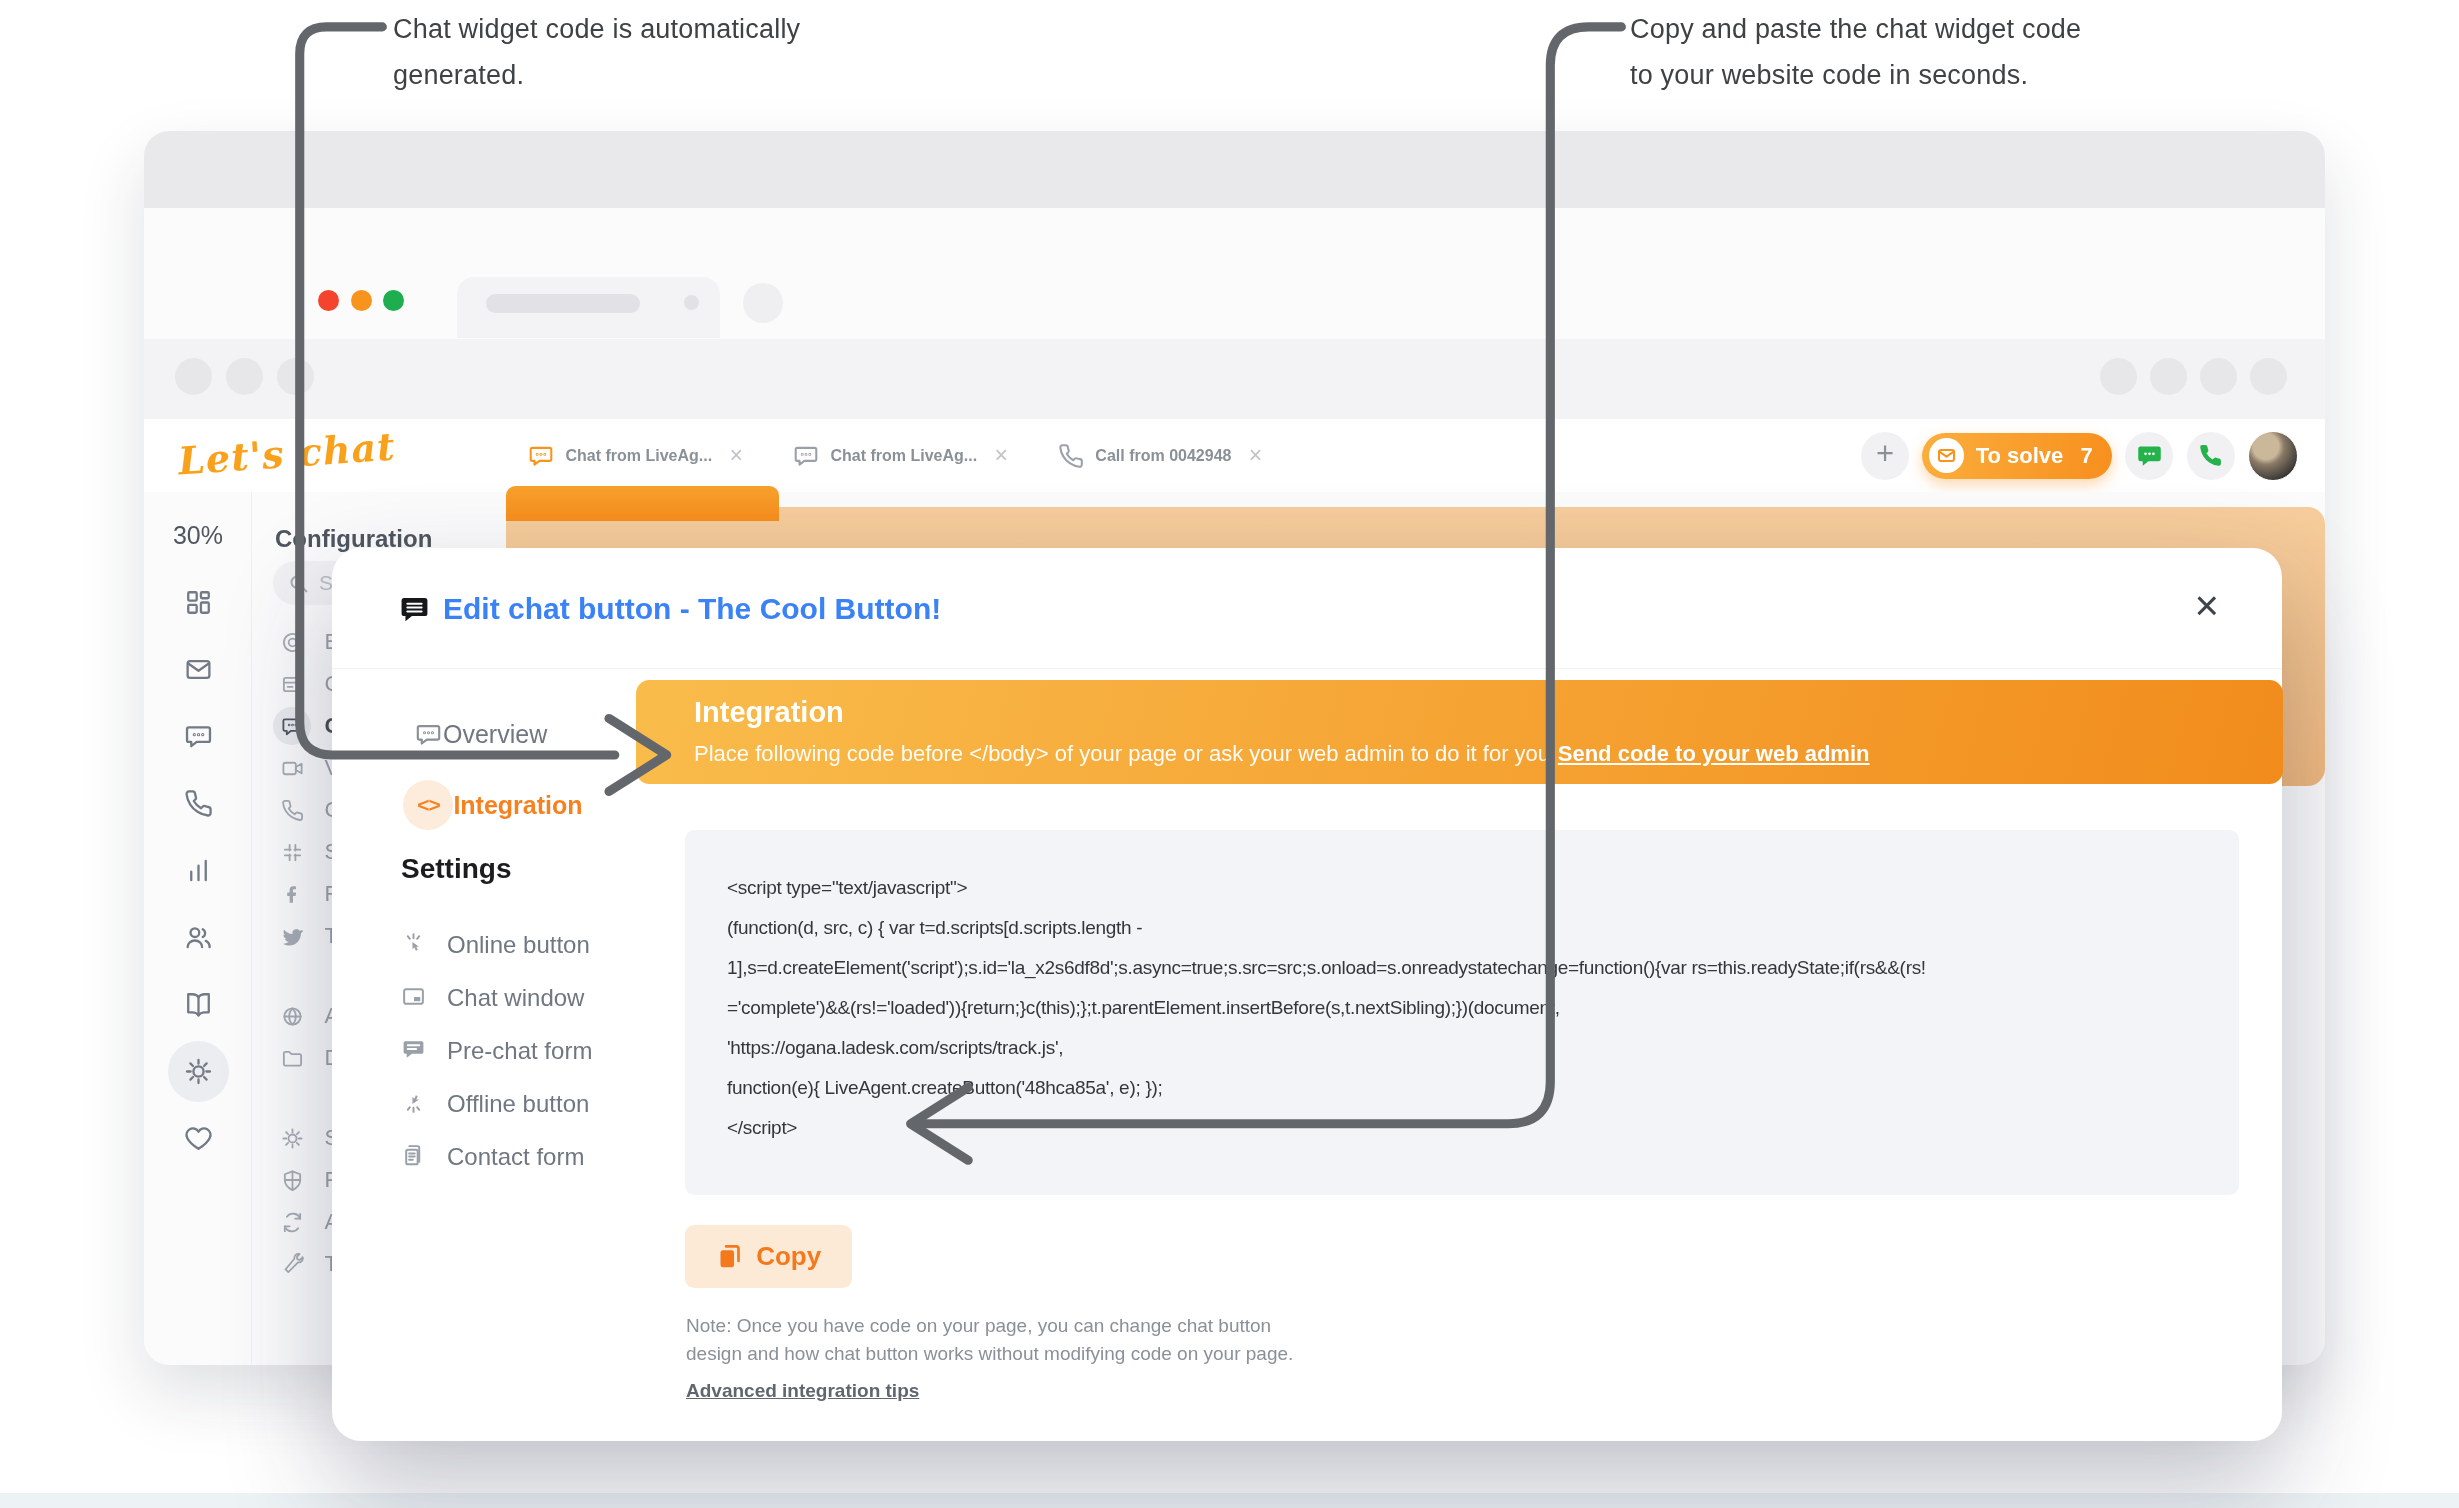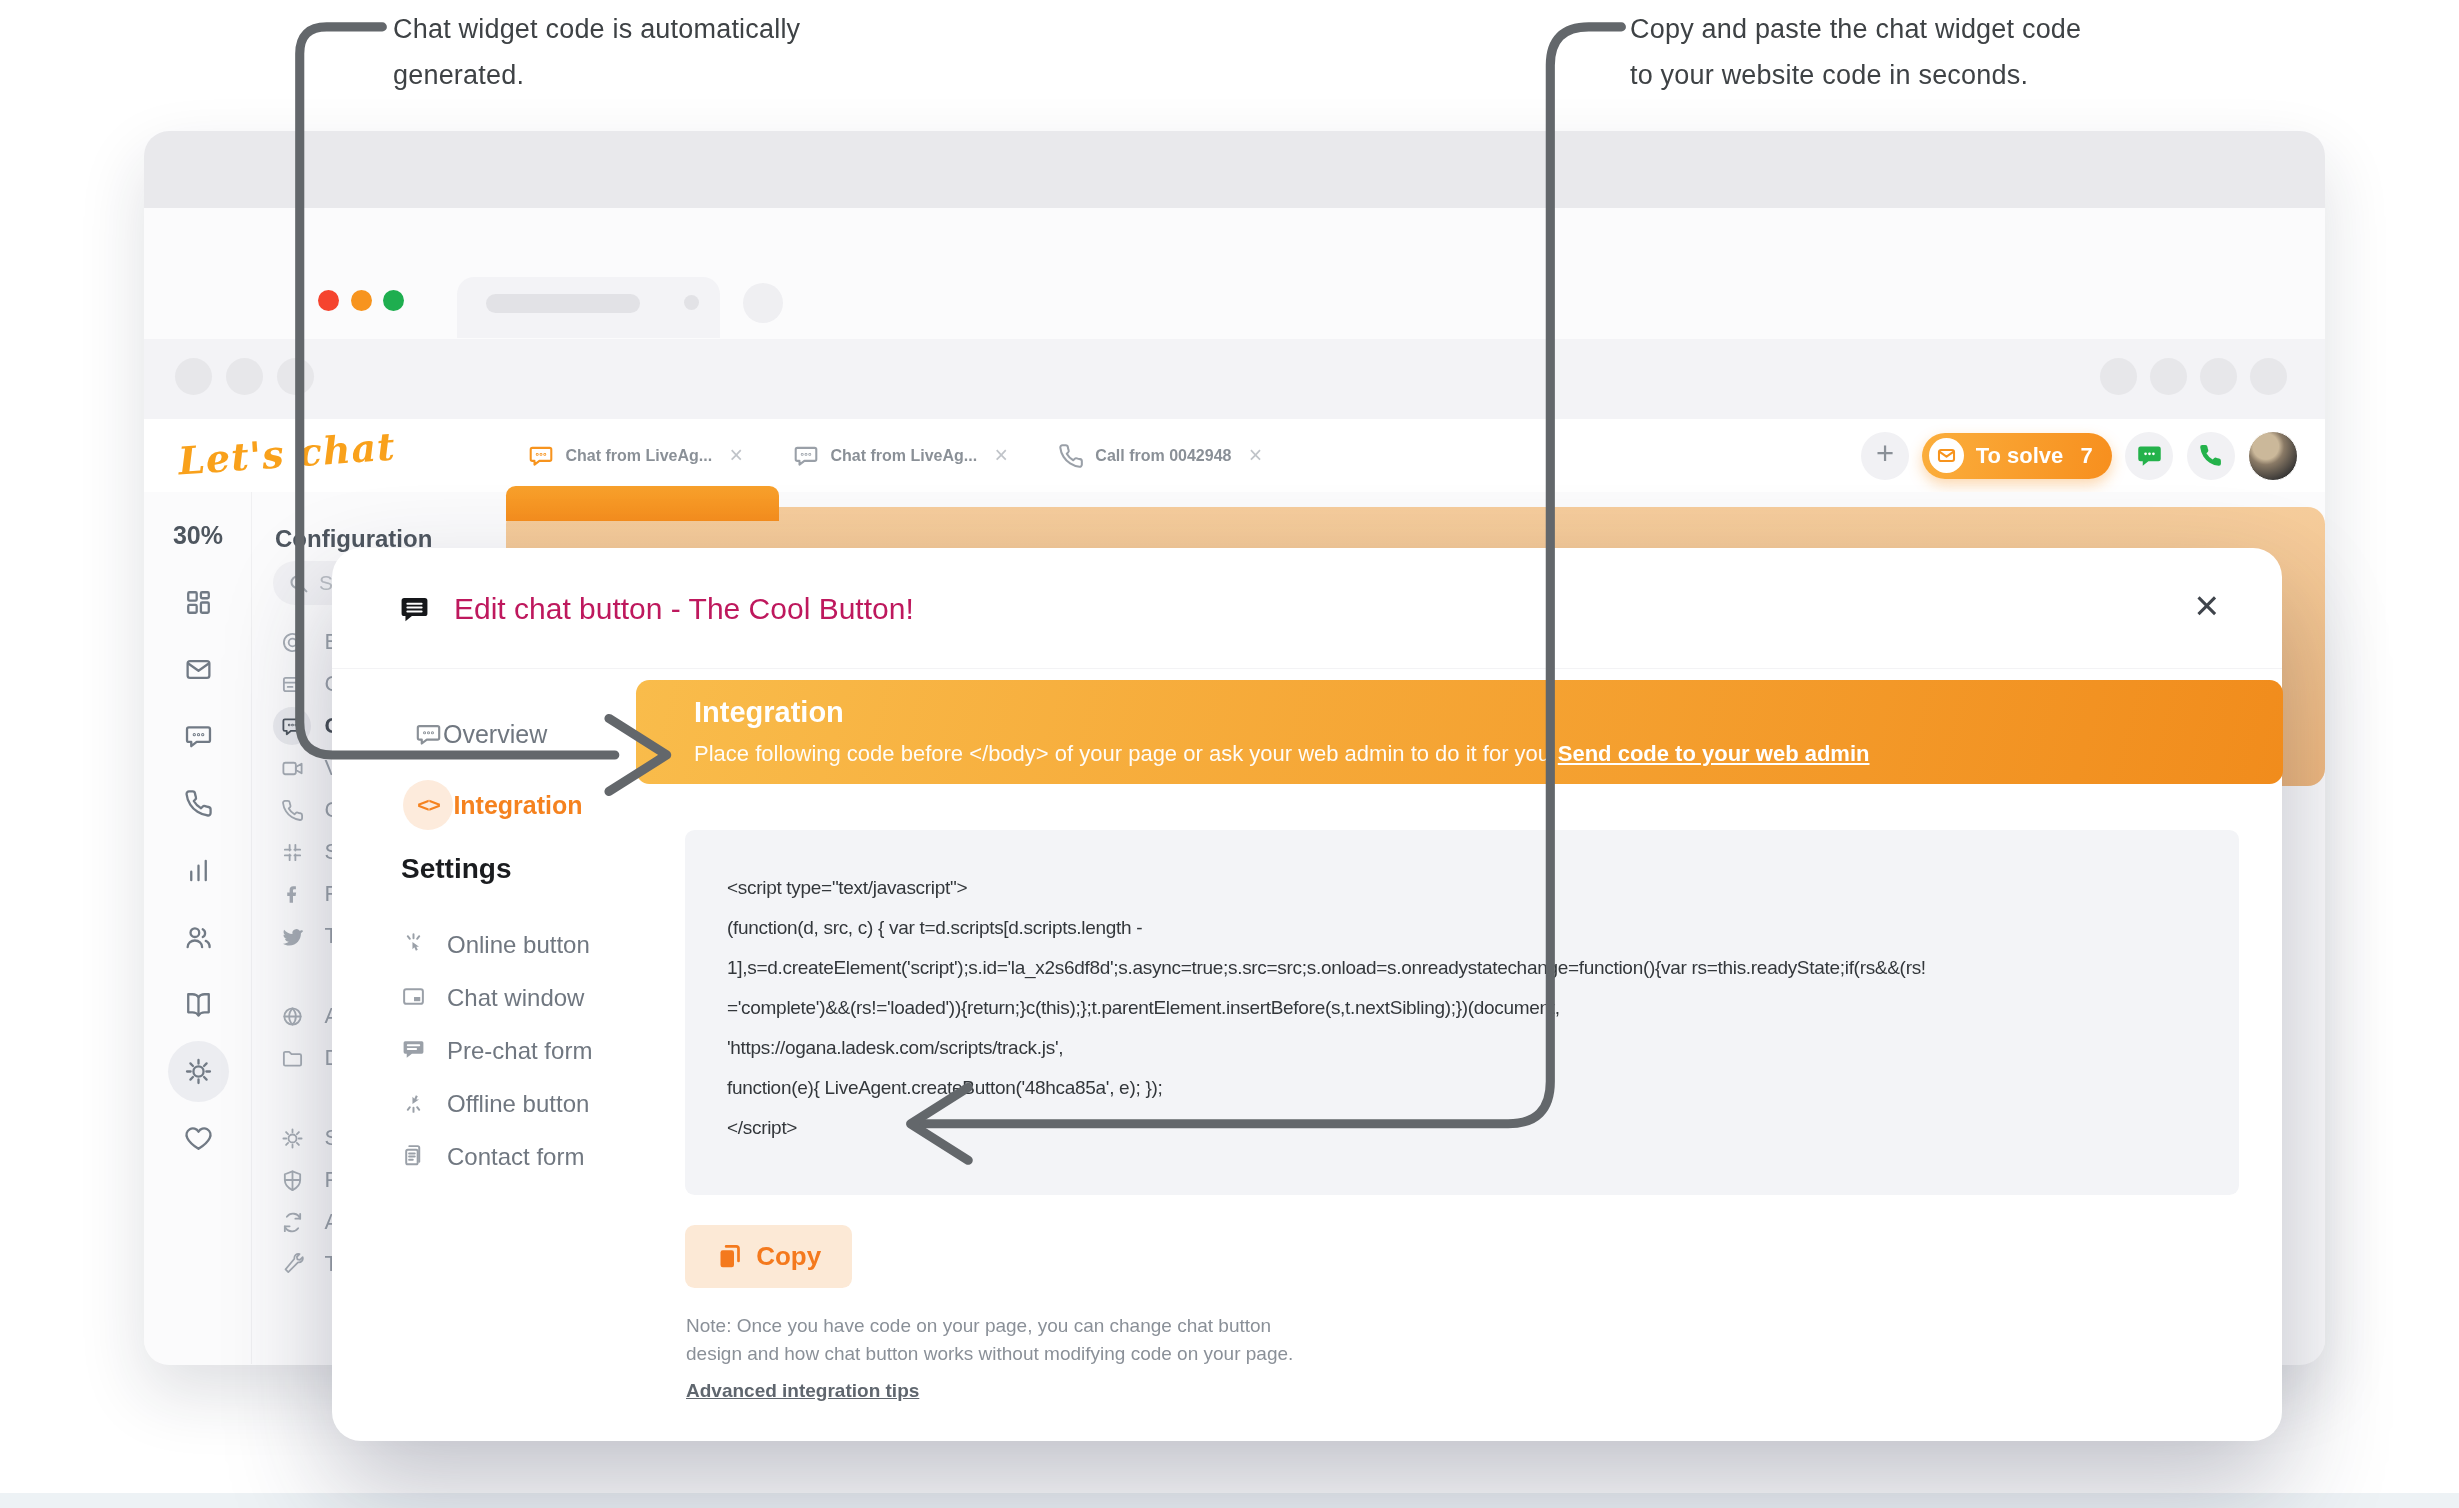--- a/index.html
+++ b/index.html
@@ -38,21 +38,21 @@
   .tosolve .chip { width:35px; height:35px; border-radius:50%; background:#fff; display:flex; align-items:center; justify-content:center; color:#F7941E; }
   .tosolve .tsl { color:#fff; font-weight:700; font-size:22px; }
   .tosolve .tsc { color:#fff; font-weight:700; font-size:22px; margin-left:5.8px; }
   .avatar { width:50px; height:50px; border-radius:50%; background:radial-gradient(circle at 35% 30%, #cbb89a 0 28%, #8a7a66 40%, #3c3a38 75%, #23231f); border:1.9px solid #fff; }
 
   
   .content { position:absolute; left:0; top:361px; width:100%; height:872px; background:#FBFBFC; border-radius:0 0 25px 25px; }
 
   
   .rail { position:absolute; left:0; top:0; width:108px; height:100%; border-right:1.9px solid #F0F0F2; z-index:4; }
-  .railzoom { position:absolute; left:0; top:29px; width:108px; text-align:center; font-size:25px; font-weight:700; color:#4E565F; }
+  .railzoom { position:absolute; left:0; top:29px; width:108px; text-align:center; font-size:25px; font-weight:400; color:#4E565F; }
   .railicons { position:absolute; left:0; top:77px; width:108px; display:flex; flex-direction:column; align-items:center; }
   .railslot { height:67px; display:flex; align-items:center; justify-content:center; color:#717A85; }
   .railslot.active .ring { width:61px; height:61px; border-radius:50%; background:#ECEDF1; display:flex; align-items:center; justify-content:center; }
 
   
   .cfg { position:absolute; left:110px; top:0; width:403px; height:100%; z-index:3; }
   .cfg-title { position:absolute; left:21px; top:33px; font-size:24px; font-weight:700; color:#4E565F; }
   .cfg-search { position:absolute; left:19px; top:69px; width:221px; height:44px; background:#F1F1F4; border-radius:22px; display:flex; align-items:center; padding-left:15.4px; gap:9.6px; color:#A8ADB4; }
   .cfg-search .ph { font-size:21px; color:#B9BDC3; }
   .cfg-items { position:absolute; left:19px; top:129px; display:flex; flex-direction:column; }
@@ -63,21 +63,21 @@
   .cfg-row.active .clbl { color:#474E56; font-weight:700; }
   .cfg-gap { height:38px; }
 
   
   .under-tab { position:absolute; left:362px; top:-5.8px; width:273px; height:35px; border-radius:9.6px 9.6px 0 0; background:linear-gradient(180deg,#F8A12C,#F68E1D); z-index:9; }
   .underlay { position:absolute; left:362px; top:15.4px; width:1819px; height:279px; border-radius:17.3px; background:linear-gradient(180deg,#F6CD9C,#EFB87E); z-index:8; }
 
   
   .modal { position:absolute; left:188px; top:56px; width:1950px; height:893px; background:#fff; border-radius:29px; box-shadow:0 48px 106px rgba(35,40,70,.28); z-index:20; }
   .m-head { position:absolute; left:0; top:0; width:100%; height:121px; border-bottom:1.9px solid #F3F3F5; }
-  .m-title { position:absolute; left:122px; top:44px; font-size:30px; font-weight:400; color:#be185d; }
+  .m-title { position:absolute; left:111px; top:44px; font-size:30px; font-weight:700; color:#3b82f6; }
   .m-headicon { position:absolute; left:67px; top:46px; width:31px; height:31px; color:#15171A; }
   .m-close { position:absolute; right:63px; top:37px; font-size:42px; font-weight:300; color:#3F444B; line-height:42px; cursor:default; }
 
   .m-nav { position:absolute; left:69px; top:163px; width:240px; }
   .m-navrow { display:flex; align-items:center; margin-bottom:25px; height:46px;margin-left:13px; }
   .m-navrow .nicon { width:29px; height:29px; color:#8A9097; display:flex; align-items:center; justify-content:center; }
   .m-navrow .nlbl { font-size:25px; color:#707780; font-weight:500; }
   .m-navrow.sel .ring { width:50px; height:50px; border-radius:50%; background:#FDEBDC; display:flex; align-items:center; justify-content:center; }
   .m-navrow.sel .code { color:#F5821F; font-weight:700; font-size:21px; letter-spacing:-1px; }
   .m-navrow.sel .nlbl { color:#F5821F; font-weight:700; }

